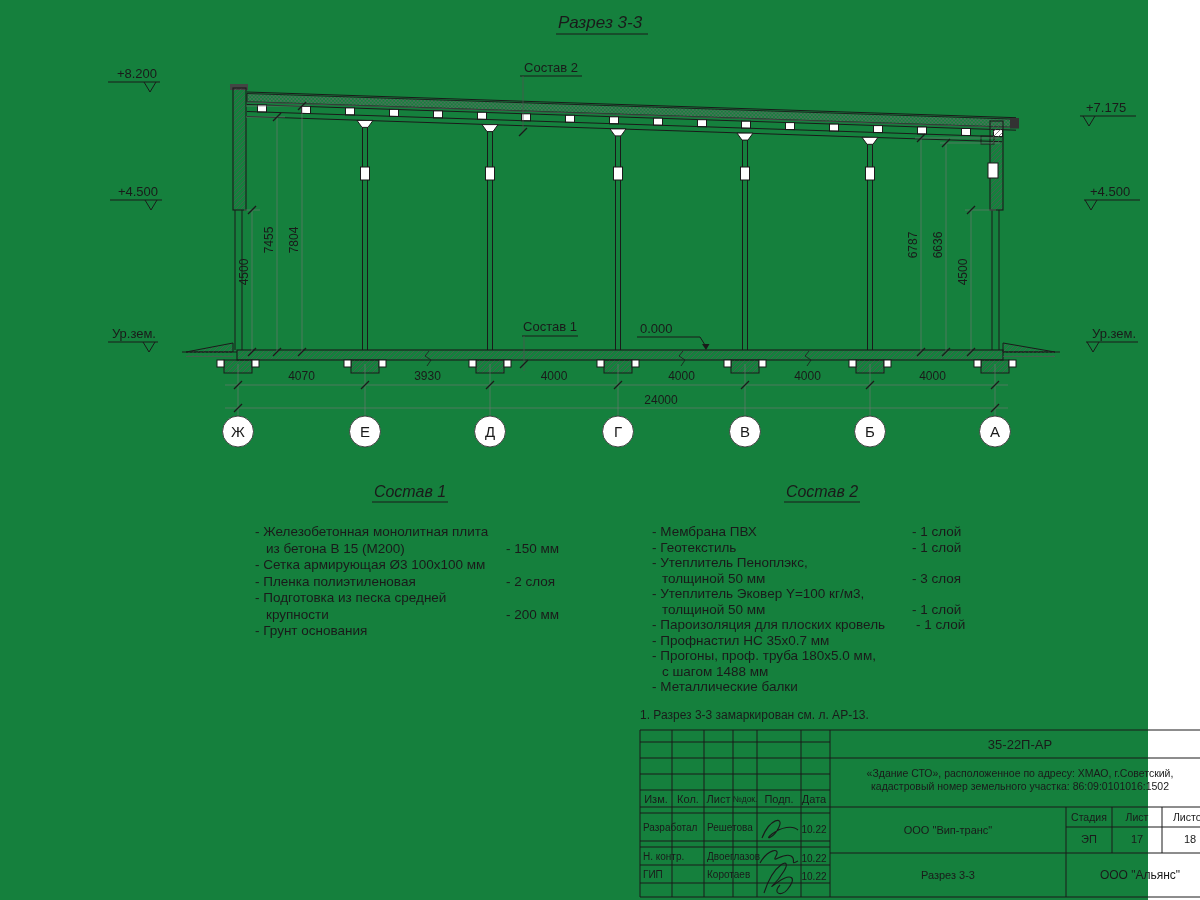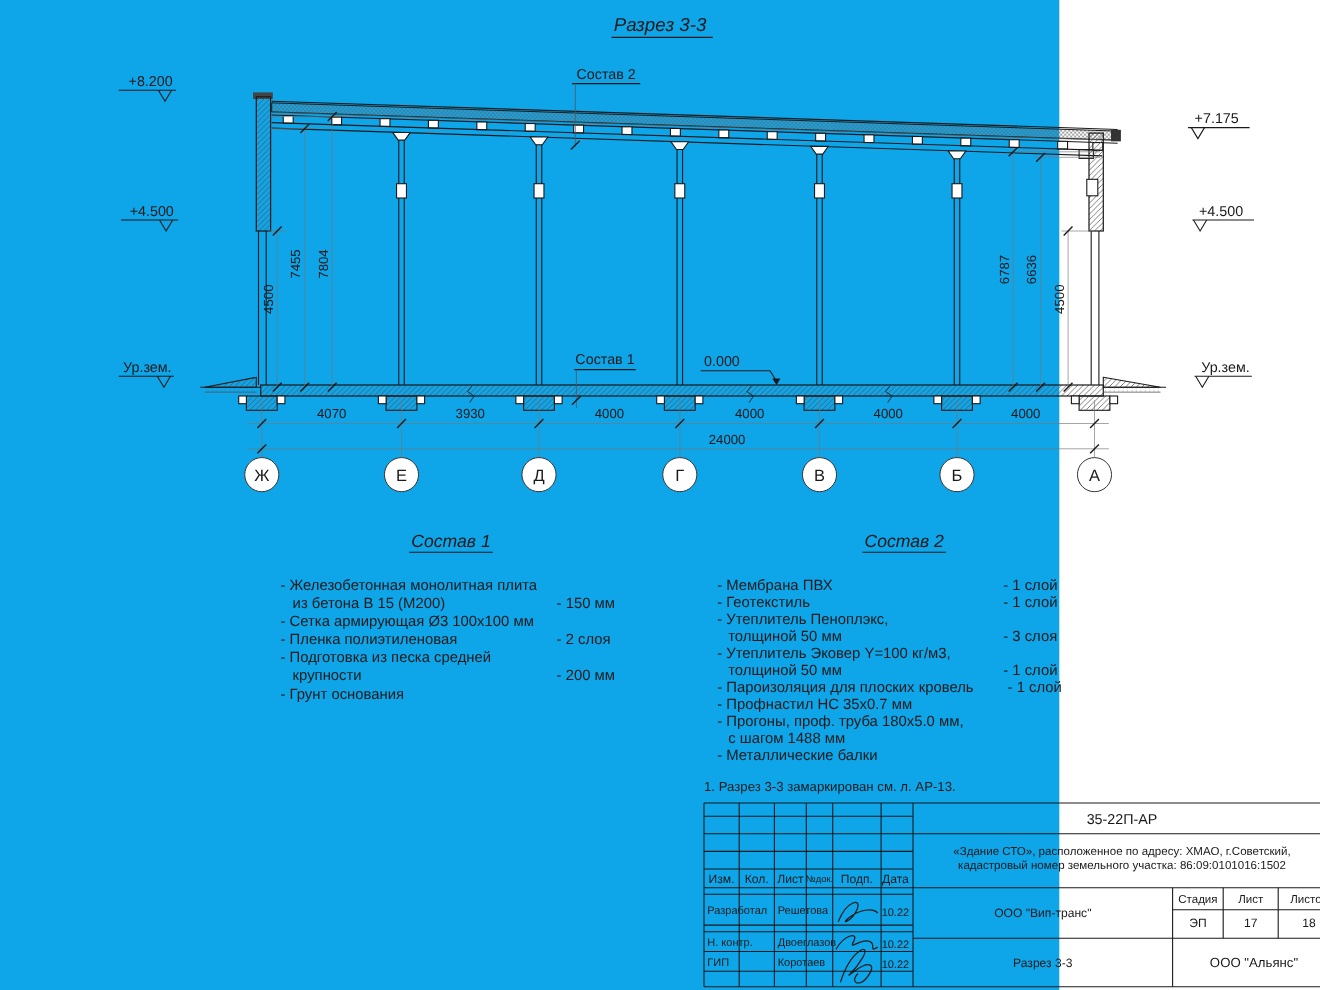--- a/index.html
+++ b/index.html
@@ -1,16 +1,16 @@
 <!DOCTYPE html>
 <html><head>
 <meta charset="utf-8">
 <style>
   html,body { margin:0; padding:0; background:#fff; }
-  .sheet { width:963px; height:900px; position:relative; background:#0ea5e9; }
+  .sheet { width:1148px; height:900px; position:relative; background:#15803d; }
   svg { display:block; }
   .ln   { stroke:#1a1a1a; stroke-width:1; fill:none; }
   .thin { stroke:#555; stroke-width:0.7; fill:none; }
   .xln  { stroke:#777; stroke-width:0.6; fill:none; }
   .tick { stroke:#1a1a1a; stroke-width:1.3; }
   .tb   { stroke:#1a1a1a; stroke-width:1; }
   .t { font-family:"Liberation Sans", sans-serif; fill:#1a1a1a; }
   .it { font-style:italic; }
   .s10 { font-size:10px; } .s105{ font-size:10.5px; } .s11 { font-size:11px; }
   .s12 { font-size:12px; } .s13 { font-size:13px; }

